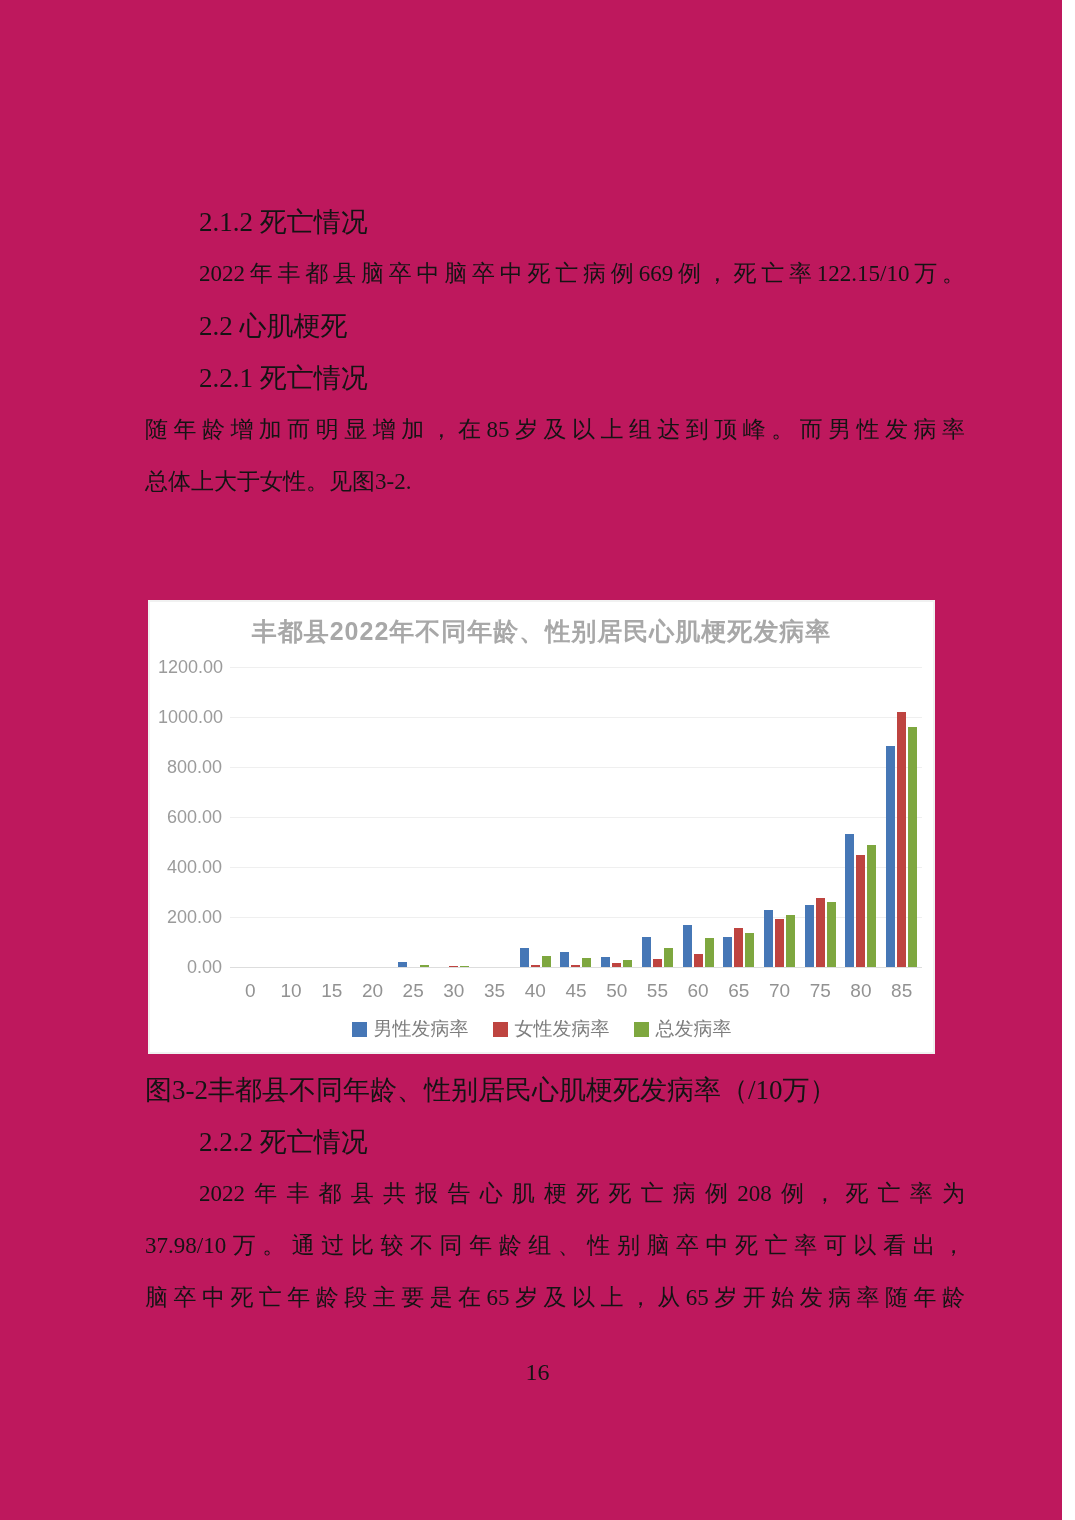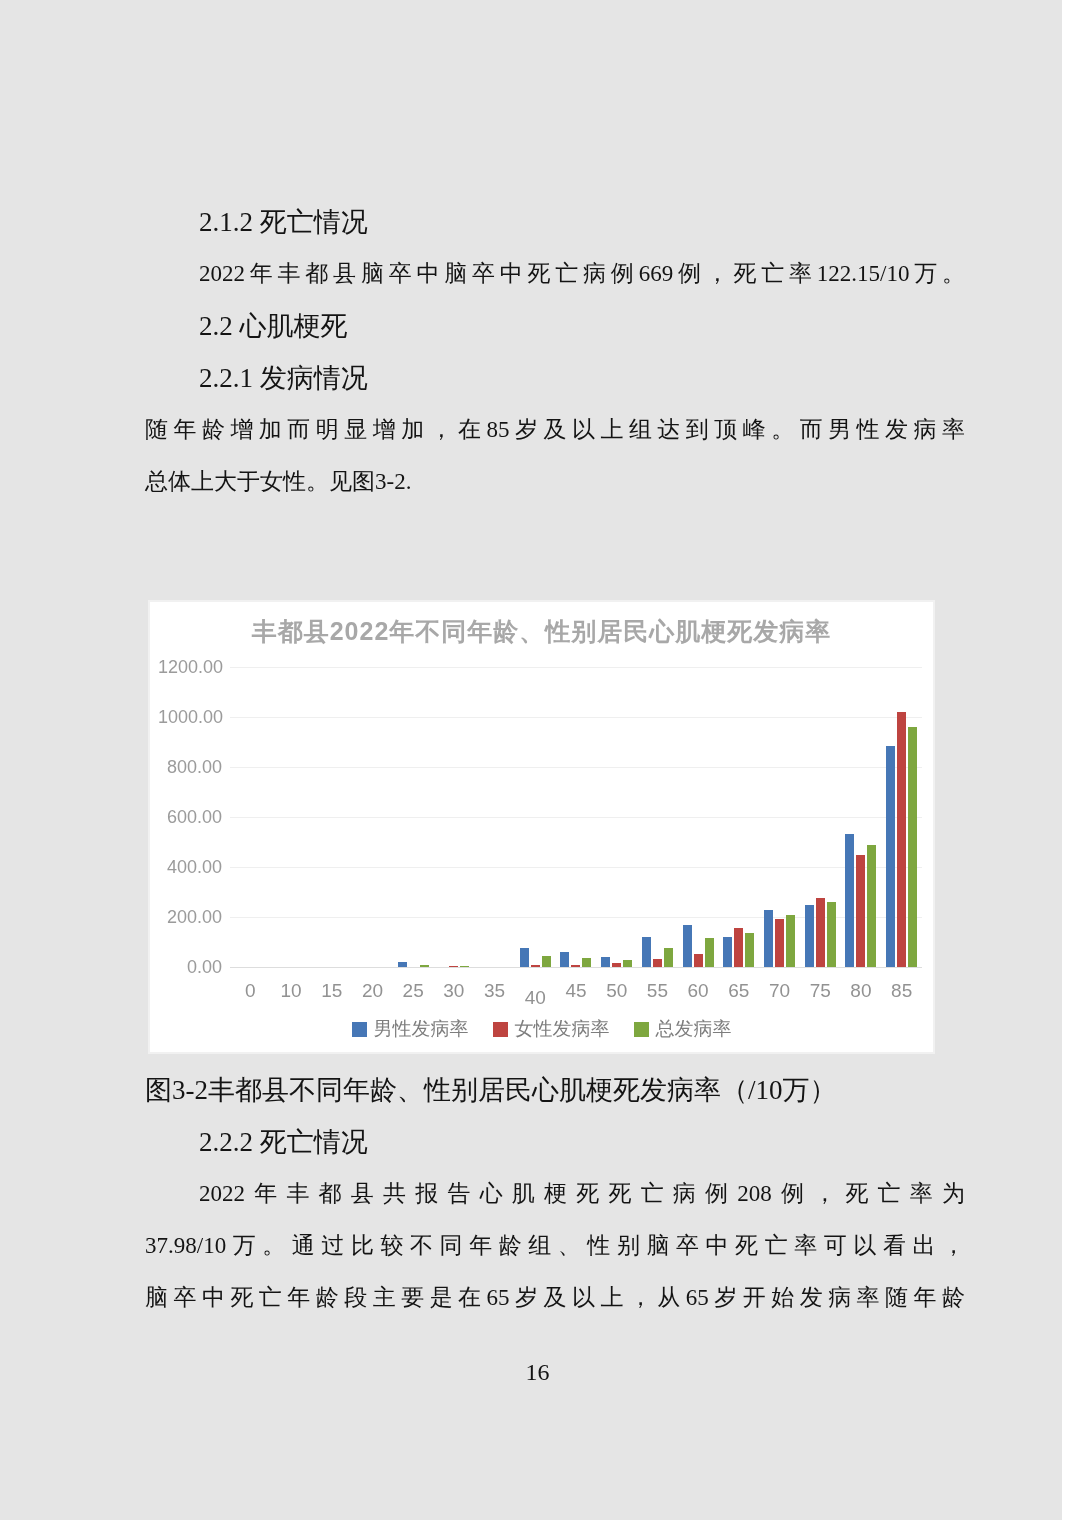--- a/index.html
+++ b/index.html
@@ -1,17 +1,17 @@
 <!DOCTYPE html>
 <html><head>
 <meta charset="utf-8">
 <style>
   html,body { margin:0; padding:0; background:#ffffff; }
   .page {
-    position:relative; width:1062px; height:1520px; background:#e5e5e5;
+    position:relative; width:1062px; height:1520px; background:#be185d;
     font-family:"Liberation Serif", serif; color:#141414; overflow:hidden;
   }
   .textblock { position:absolute; left:145px; width:820px; font-size:23px; line-height:52px; }
   .heading { position:absolute; left:145px; width:820px; font-size:27px; line-height:52px; padding-left:54px; box-sizing:border-box; }
   .line { line-height:52px; }
   .line.fill { text-align:justify; text-align-last:justify; text-justify:inter-character; }
   .line.left { text-align-last:left; }
   .line.indent { text-indent:54px; }
 
   
@@ -48,21 +48,21 @@
 <div class="page">
 
   <div class="heading" style="top:196px;">2.1.2 死亡情况</div>
 
   <div class="textblock" style="top:248px;">
     <div class="line fill indent">2022年丰都县脑卒中脑卒中死亡病例669例，死亡率122.15/10万。</div>
   </div>
 
   <div class="heading" style="top:300px;">2.2 心肌梗死</div>
 
-  <div class="heading" style="top:352px;">2.2.1 发病情况</div>
+  <div class="heading" style="top:352px;">2.2.1 死亡情况</div>
 
   <div class="textblock" style="top:404px;">
       <div class="line fill">随年龄增加而明显增加，在85岁及以上组达到顶峰。而男性发病率</div>
       <div class="line left">总体上大于女性。见图3-2.</div>
     </div>
 
   <div class="chart">
     <div class="chart-title">丰都县2022年不同年龄、性别居民心肌梗死发病率</div>
     <div class="plot" id="plot">
         <div class="gridline" style="top: 65px;"></div>
@@ -119,21 +119,21 @@
           <div class="bar" style="height: 0px; background: rgb(70, 119, 182);"></div>
           <div class="bar" style="height: 0px; background: rgb(190, 68, 64);"></div>
           <div class="bar" style="height: 0px; background: rgb(126, 167, 63);"></div>
         </div>
         <div class="xlab" style="left: 324.235px; width: 40.7059px;">35</div>
         <div class="group" style="left: 364.941px; width: 40.7059px;">
           <div class="bar" style="height: 19.5px; background: rgb(70, 119, 182);"></div>
           <div class="bar" style="height: 1.75px; background: rgb(190, 68, 64);"></div>
           <div class="bar" style="height: 10.75px; background: rgb(126, 167, 63);"></div>
         </div>
-        <div class="xlab" style="left: 364.941px; width: 40.7059px; margin-top: 7px;">40</div>
+        <div class="xlab" style="left: 364.941px; width: 40.7059px;">40</div>
         <div class="group" style="left: 405.647px; width: 40.7059px;">
           <div class="bar" style="height: 15.5px; background: rgb(70, 119, 182);"></div>
           <div class="bar" style="height: 2.25px; background: rgb(190, 68, 64);"></div>
           <div class="bar" style="height: 8.75px; background: rgb(126, 167, 63);"></div>
         </div>
         <div class="xlab" style="left: 405.647px; width: 40.7059px;">45</div>
         <div class="group" style="left: 446.353px; width: 40.7059px;">
           <div class="bar" style="height: 9.75px; background: rgb(70, 119, 182);"></div>
           <div class="bar" style="height: 4px; background: rgb(190, 68, 64);"></div>
           <div class="bar" style="height: 6.75px; background: rgb(126, 167, 63);"></div>

